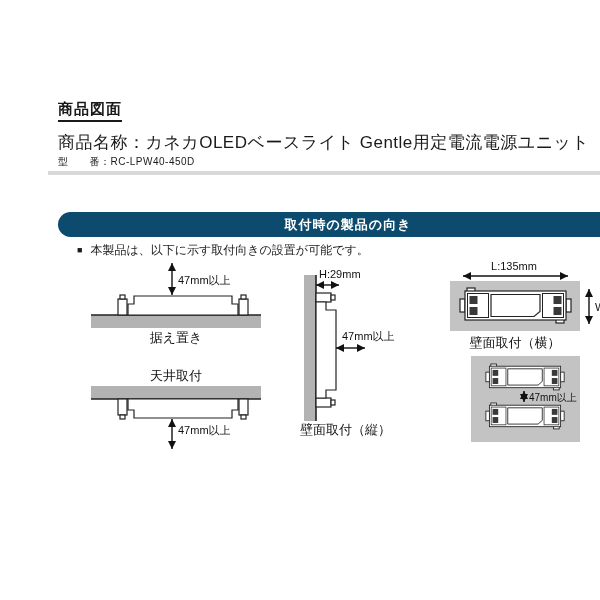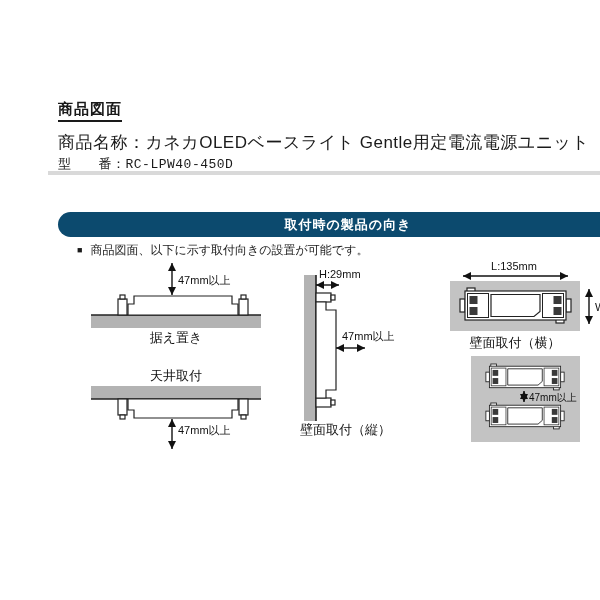--- a/index.html
+++ b/index.html
@@ -2,21 +2,21 @@
 <html><head>
 <meta charset="utf-8">
 <style>
   html,body{margin:0;padding:0;background:#fff;}
   body{font-family:"Liberation Sans","DejaVu Sans",sans-serif;color:#1a1a1a;}
   .page{position:relative;width:600px;height:600px;background:#ffffff;overflow:hidden;margin-left:48px;}
 
   .hdr-title{position:absolute;left:10px;top:100px;font-size:15px;font-weight:bold;
              border-bottom:2px solid #1a1a1a;padding-bottom:1px;letter-spacing:1px;}
   .hdr-line1{position:absolute;left:10px;top:131px;font-size:17px;letter-spacing:0.5px;}
-  .hdr-line2{position:absolute;left:10px;top:155px;font-size:13px;letter-spacing:0.5px;font-family:Liberation Mono, monospace;}
+  .hdr-line2{position:absolute;left:10px;top:155px;font-size:10px;letter-spacing:0.5px;}
 
   .rule{position:absolute;left:0;top:171px;width:600px;height:4px;background:#d9d9d9;}
 
   .banner{position:absolute;left:10px;top:212px;width:580px;height:25px;background:#0c4a6e;
           border-radius:13px;display:flex;align-items:center;justify-content:center;}
   .banner span{color:#ffffff;font-size:13px;font-weight:bold;letter-spacing:1px;}
 
   .note{position:absolute;left:29px;top:242px;font-size:12px;display:flex;align-items:baseline;gap:8px;}
   .note .sq{font-size:9px;position:relative;top:-1px;}
 
@@ -39,21 +39,21 @@
   <div class="hdr-line2">型　　番：RC-LPW40-450D</div>
 
   <div class="rule"></div>
 
   <div class="banner">
     <span>取付時の製品の向き</span>
   </div>
 
   <div class="note">
     <span class="sq">■</span>
-    <span>商品図面、以下に示す取付向きの設置が可能です。</span>
+    <span>本製品は、以下に示す取付向きの設置が可能です。</span>
   </div>
 
   <svg class="diagrams" width="600" height="205" viewBox="0 255 600 205" xmlns="http://www.w3.org/2000/svg">
     <defs>
       <marker id="arr" viewBox="0 0 8 8" refX="8" refY="4" markerWidth="8" markerHeight="8" orient="auto-start-reverse" markerUnits="userSpaceOnUse">
         <path d="M0,0 L8,4 L0,8 Z" fill="#111"></path>
       </marker>
       <g id="dev-top">
         <rect x="-3" y="11" width="5" height="13" class="oline"></rect>
         <rect x="103" y="11" width="5" height="13" class="oline"></rect>

